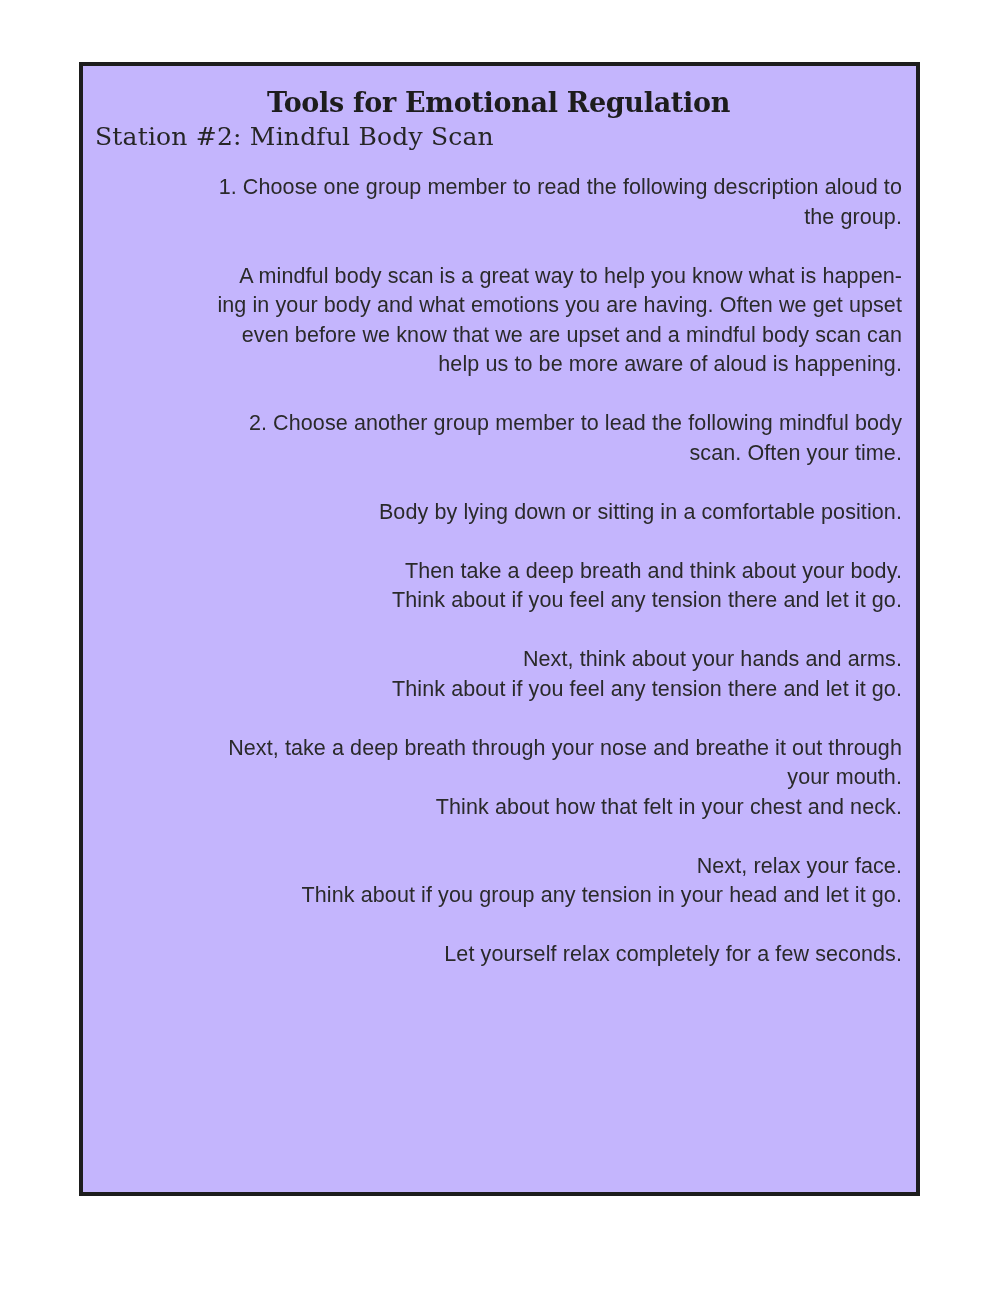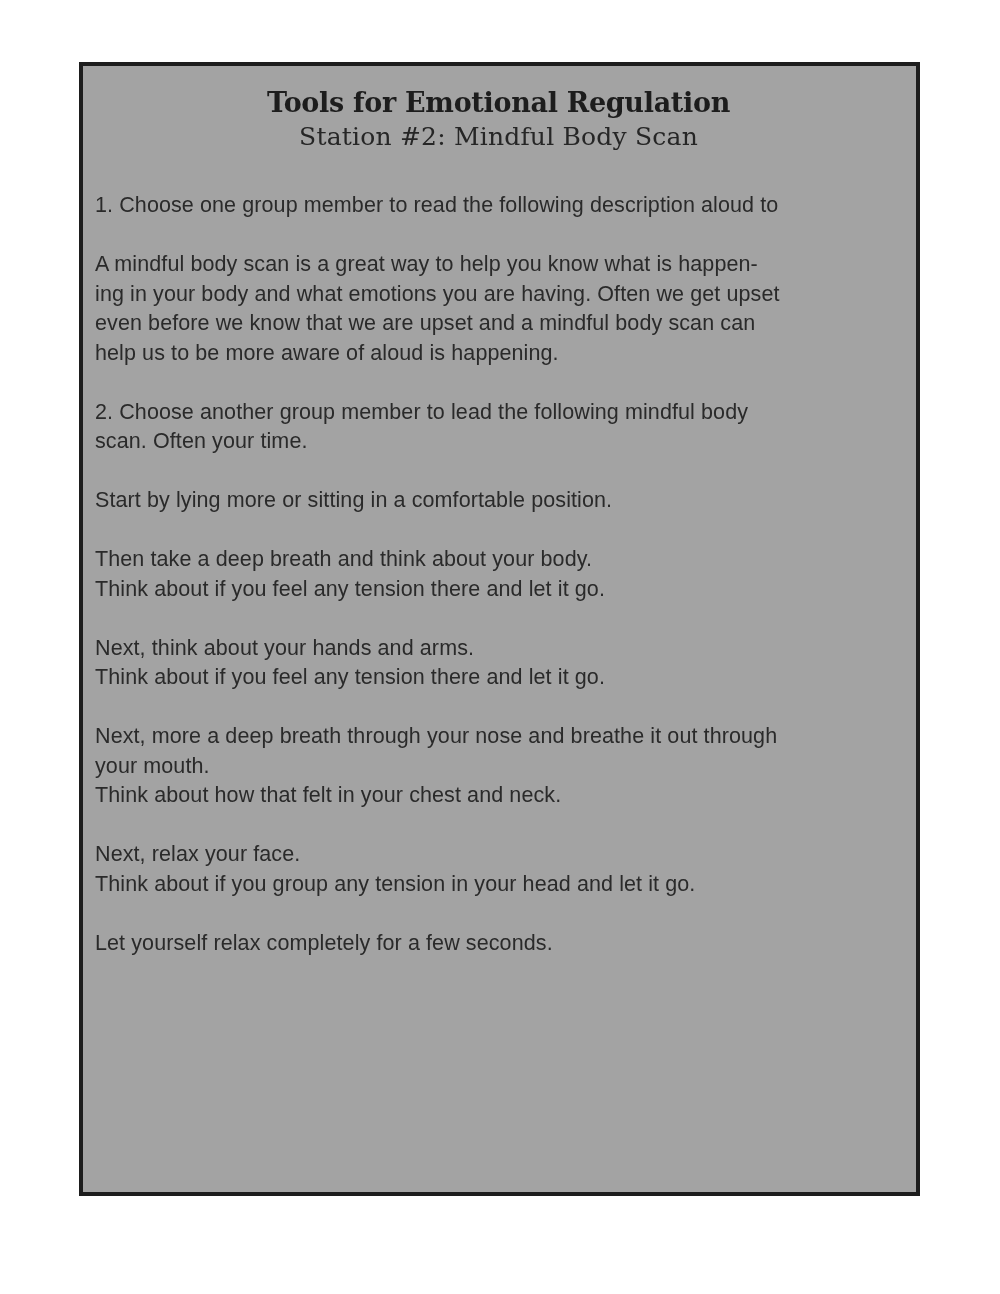--- a/index.html
+++ b/index.html
@@ -15,54 +15,55 @@
     overflow: hidden;
   }
   .page {
     position: absolute;
     left: 79px;
     top: 62px;
     width: 841px;
     height: 1134px;
     box-sizing: border-box;
     border: 4px solid #1d1d1d;
-    background: #a3a3a3;
+    background: #c4b5fd;
   }
   .content {
     box-sizing: border-box;
     width: 100%;
     height: 100%;
     padding: 20px 14px 0 12px;
   }
   .title {
     margin: 0;
     text-align: center;
     font-family: "DejaVu Serif", serif;
     font-weight: 700;
     font-size: 27px;
     line-height: 33px;
     letter-spacing: -0.3px;
     color: #1d1d1d;
   }
   .subtitle {
     margin: 2px 0 0 0;
-    text-align: center;
+    text-align: left;
     font-family: "DejaVu Serif", serif;
     font-weight: 400;
     font-size: 25px;
     line-height: 31px;
     letter-spacing: 0.2px;
     color: #262626;
   }
   .body-text {
-    margin-top: 39px;
+    margin-top: 21px;
     font-size: 21.5px;
     line-height: 29.5px;
     letter-spacing: 0.1px;
     color: #2a2a2a;
+    text-align: right;
   }
   .para {
     margin: 0 0 29.5px 0;
   }
   .para.italic {
   }
   .line {
     white-space: nowrap;
   }
 </style>
@@ -72,51 +73,52 @@
 <div class="page">
   <div class="content">
 
     <h1 class="title">Tools for Emotional Regulation</h1>
     <h2 class="subtitle">Station #2: Mindful Body Scan</h2>
 
     <div class="body-text">
 
       <div class="para">
         <div class="line">1. Choose one group member to read the following description aloud to</div>
+        <div class="line">the group.</div>
       </div>
 
       <div class="para italic">
         <div class="line">A mindful body scan is a great way to help you know what is happen-</div>
         <div class="line">ing in your body and what emotions you are having. Often we get upset</div>
         <div class="line">even before we know that we are upset and a mindful body scan can</div>
         <div class="line">help us to be more aware of aloud is happening.</div>
       </div>
 
       <div class="para">
         <div class="line">2. Choose another group member to lead the following mindful body</div>
         <div class="line">scan. Often your time.</div>
       </div>
 
       <div class="para italic">
-        <div class="line">Start by lying more or sitting in a comfortable position.</div>
+        <div class="line">Body by lying down or sitting in a comfortable position.</div>
       </div>
 
       <div class="para italic">
         <div class="line">Then take a deep breath and think about your body.</div>
         <div class="line">Think about if you feel any tension there and let it go.</div>
       </div>
 
       <div class="para italic">
         <div class="line">Next, think about your hands and arms.</div>
         <div class="line">Think about if you feel any tension there and let it go.</div>
       </div>
 
 
       <div class="para italic">
-        <div class="line">Next, more a deep breath through your nose and breathe it out through</div>
+        <div class="line">Next, take a deep breath through your nose and breathe it out through</div>
         <div class="line">your mouth.</div>
         <div class="line">Think about how that felt in your chest and neck.</div>
       </div>
 
       <div class="para italic">
         <div class="line">Next, relax your face.</div>
         <div class="line">Think about if you group any tension in your head and let it go.</div>
       </div>
 
       <div class="para italic">

